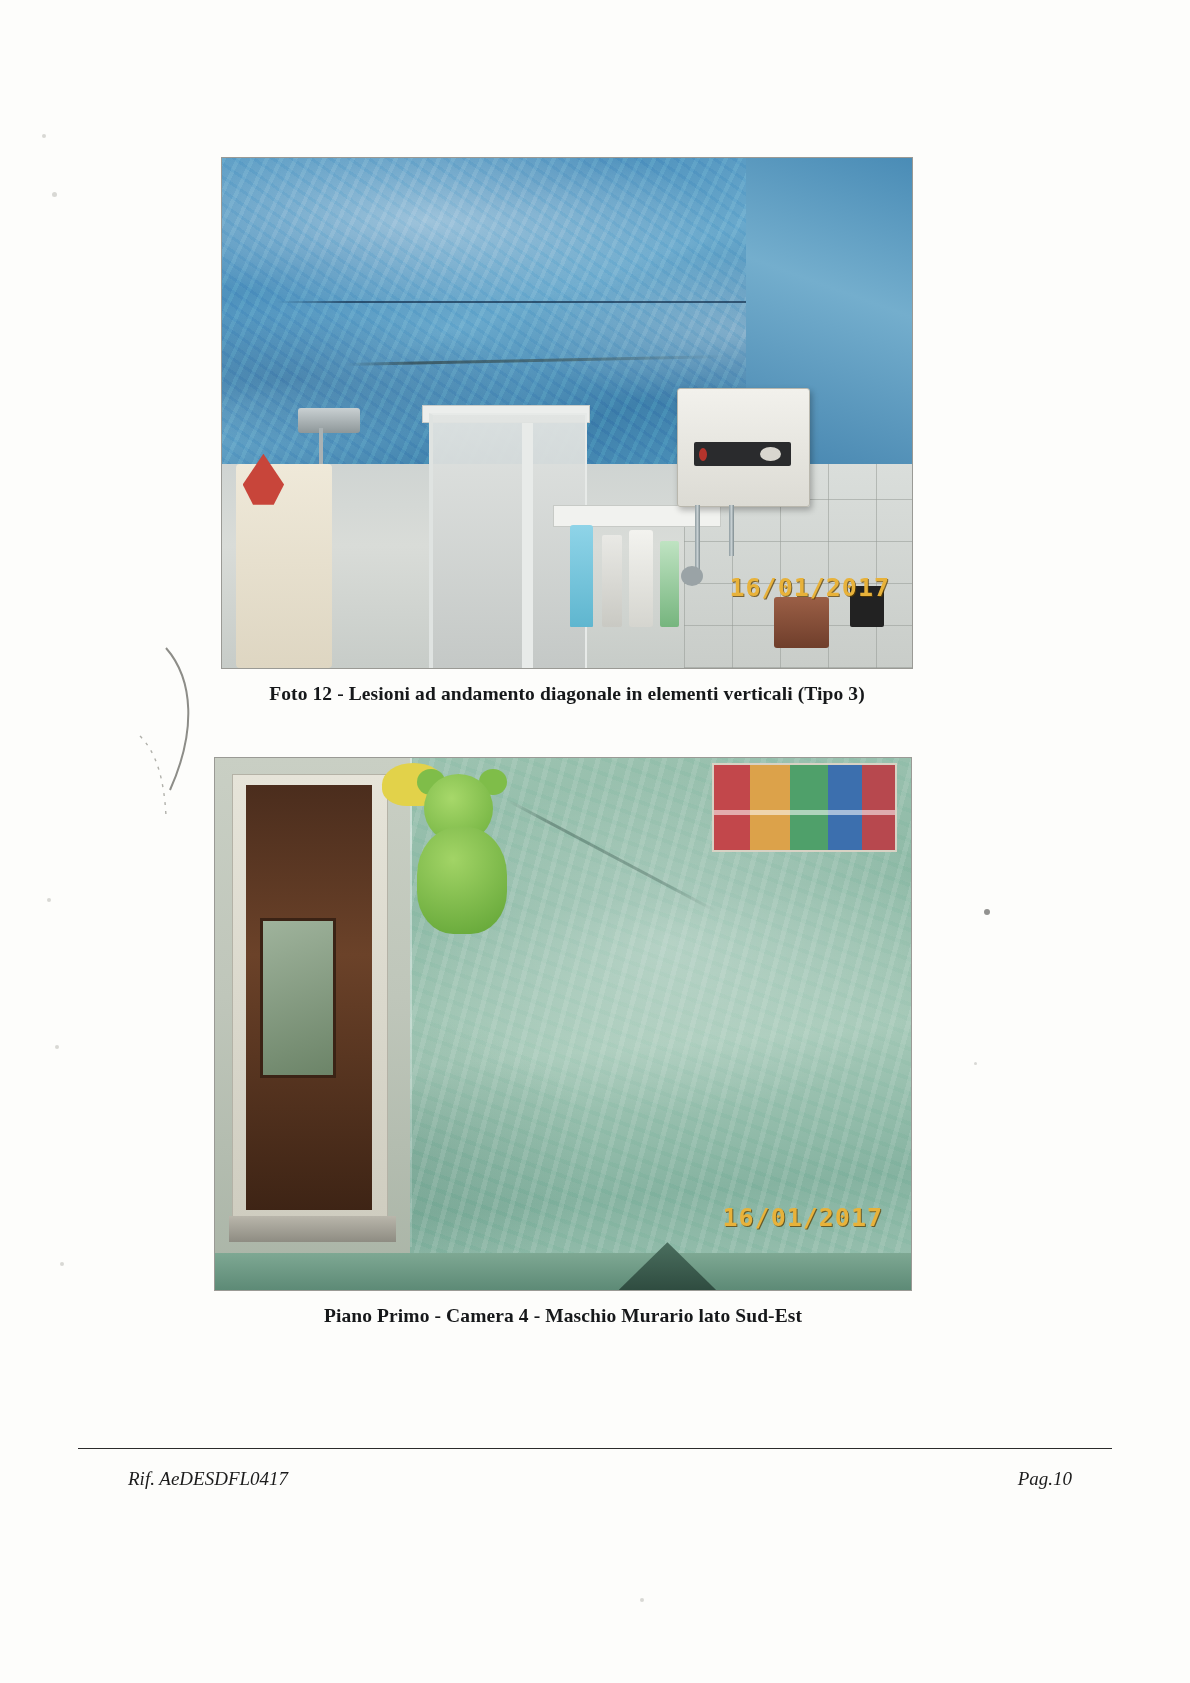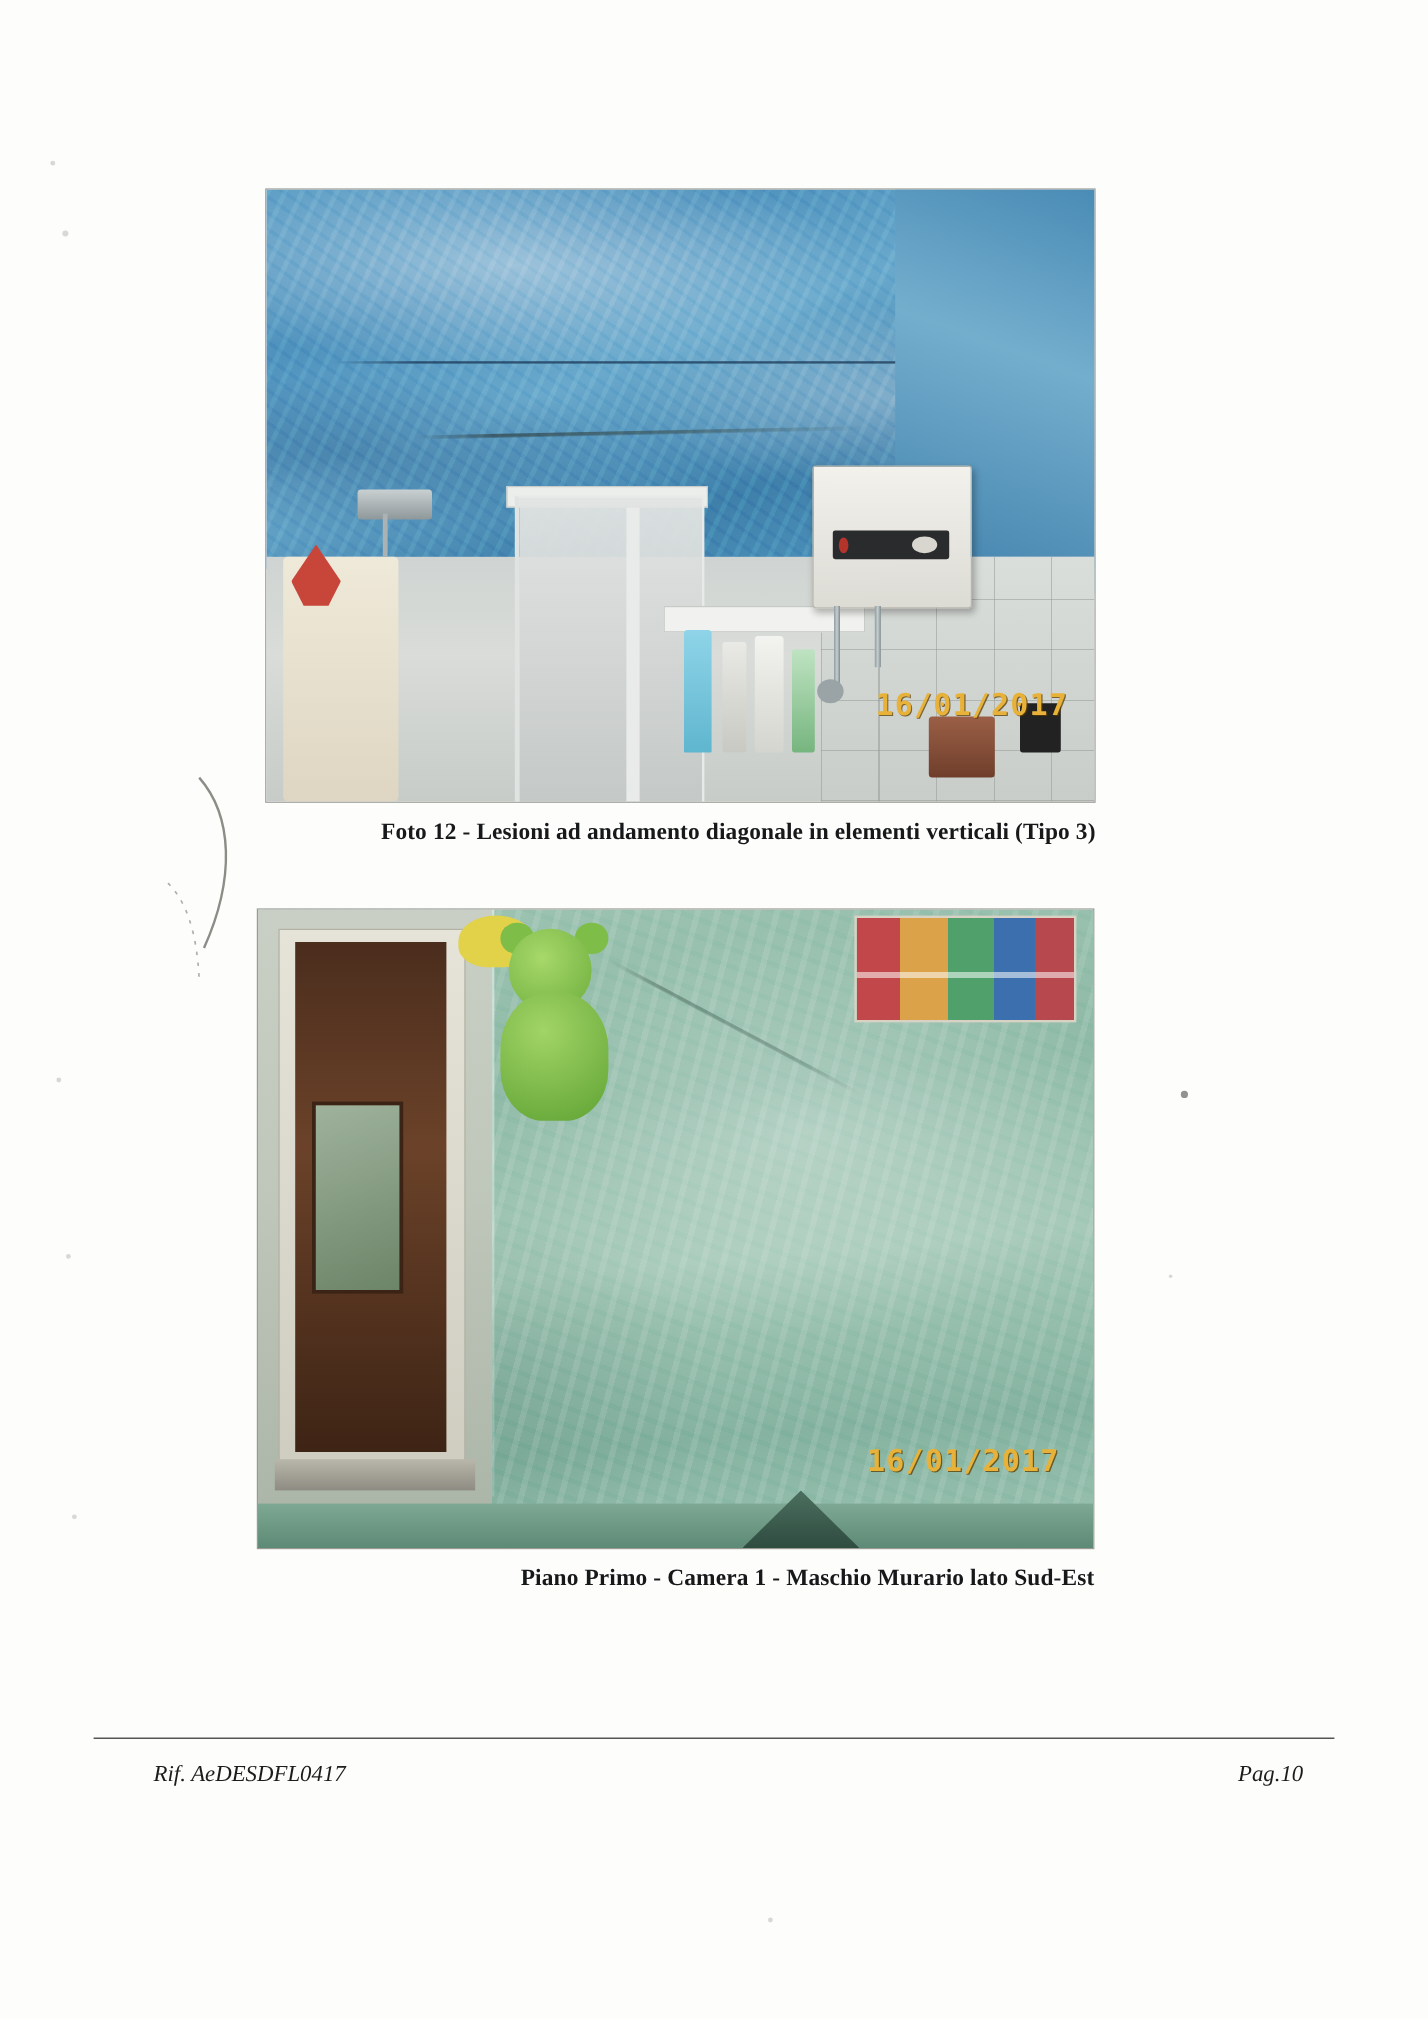--- a/index.html
+++ b/index.html
@@ -43,21 +43,21 @@
   .figure {
     position: absolute;
   }
   .photo {
     position: relative;
     overflow: hidden;
     border: 1px solid #9a9a95;
     box-sizing: border-box;
   }
   .caption {
-    text-align: right;
+    text-align: center;
     font-weight: bold;
     font-size: 19.5px;
     line-height: 1.38;
     color: #16181a;
     margin-top: 12px;
     letter-spacing: .1px;
   }
 
   
   #photo12 { left: 221px; top: 157px; width: 692px; height: 512px; }
@@ -306,21 +306,21 @@
     transform: rotate(28deg);
     filter: blur(.6px);
   }
 
   
   .rule {
     position:absolute; left: 78px; right: 78px; top: 1448px;
     height: 1px; background:#2b2b2b;
   }
   .footer {
-    position:absolute; left: 128px; right: 104px; top: 1468px;
+    position:absolute; left: 128px; right: 118px; top: 1468px;
     display:flex; justify-content: space-between;
     font-style: italic; font-size: 19px; color:#1c1c1c;
   }
 </style>
 </head>
 <body>
 
 <div class="page">
 
   <div class="speckle" style="left:42px;top:134px;width:4px;height:4px;"></div>
@@ -388,21 +388,21 @@
       <div class="p13-teddy-ear2"></div>
       <div class="p13-teddy-head"></div>
       <div class="p13-teddy-body"></div>
       <div class="p13-poster"></div>
       <div class="p13-crack"></div>
       <div class="p13-floorstrip"></div>
       <div class="p13-floorv"></div>
       <div class="datestamp" id="stamp13">16/01/2017</div>
     </div>
     <div class="caption">
-      <div>Piano Primo - Camera 1 - Maschio Murario lato Sud-Est</div>
+      <div>Piano Primo - Camera 4 - Maschio Murario lato Sud-Est</div>
     </div>
   </div>
 
   <div class="rule"></div>
 
   <div class="footer">
     <span>Rif. AeDESDFL0417</span>
     <span>Pag.10</span>
   </div>
 

